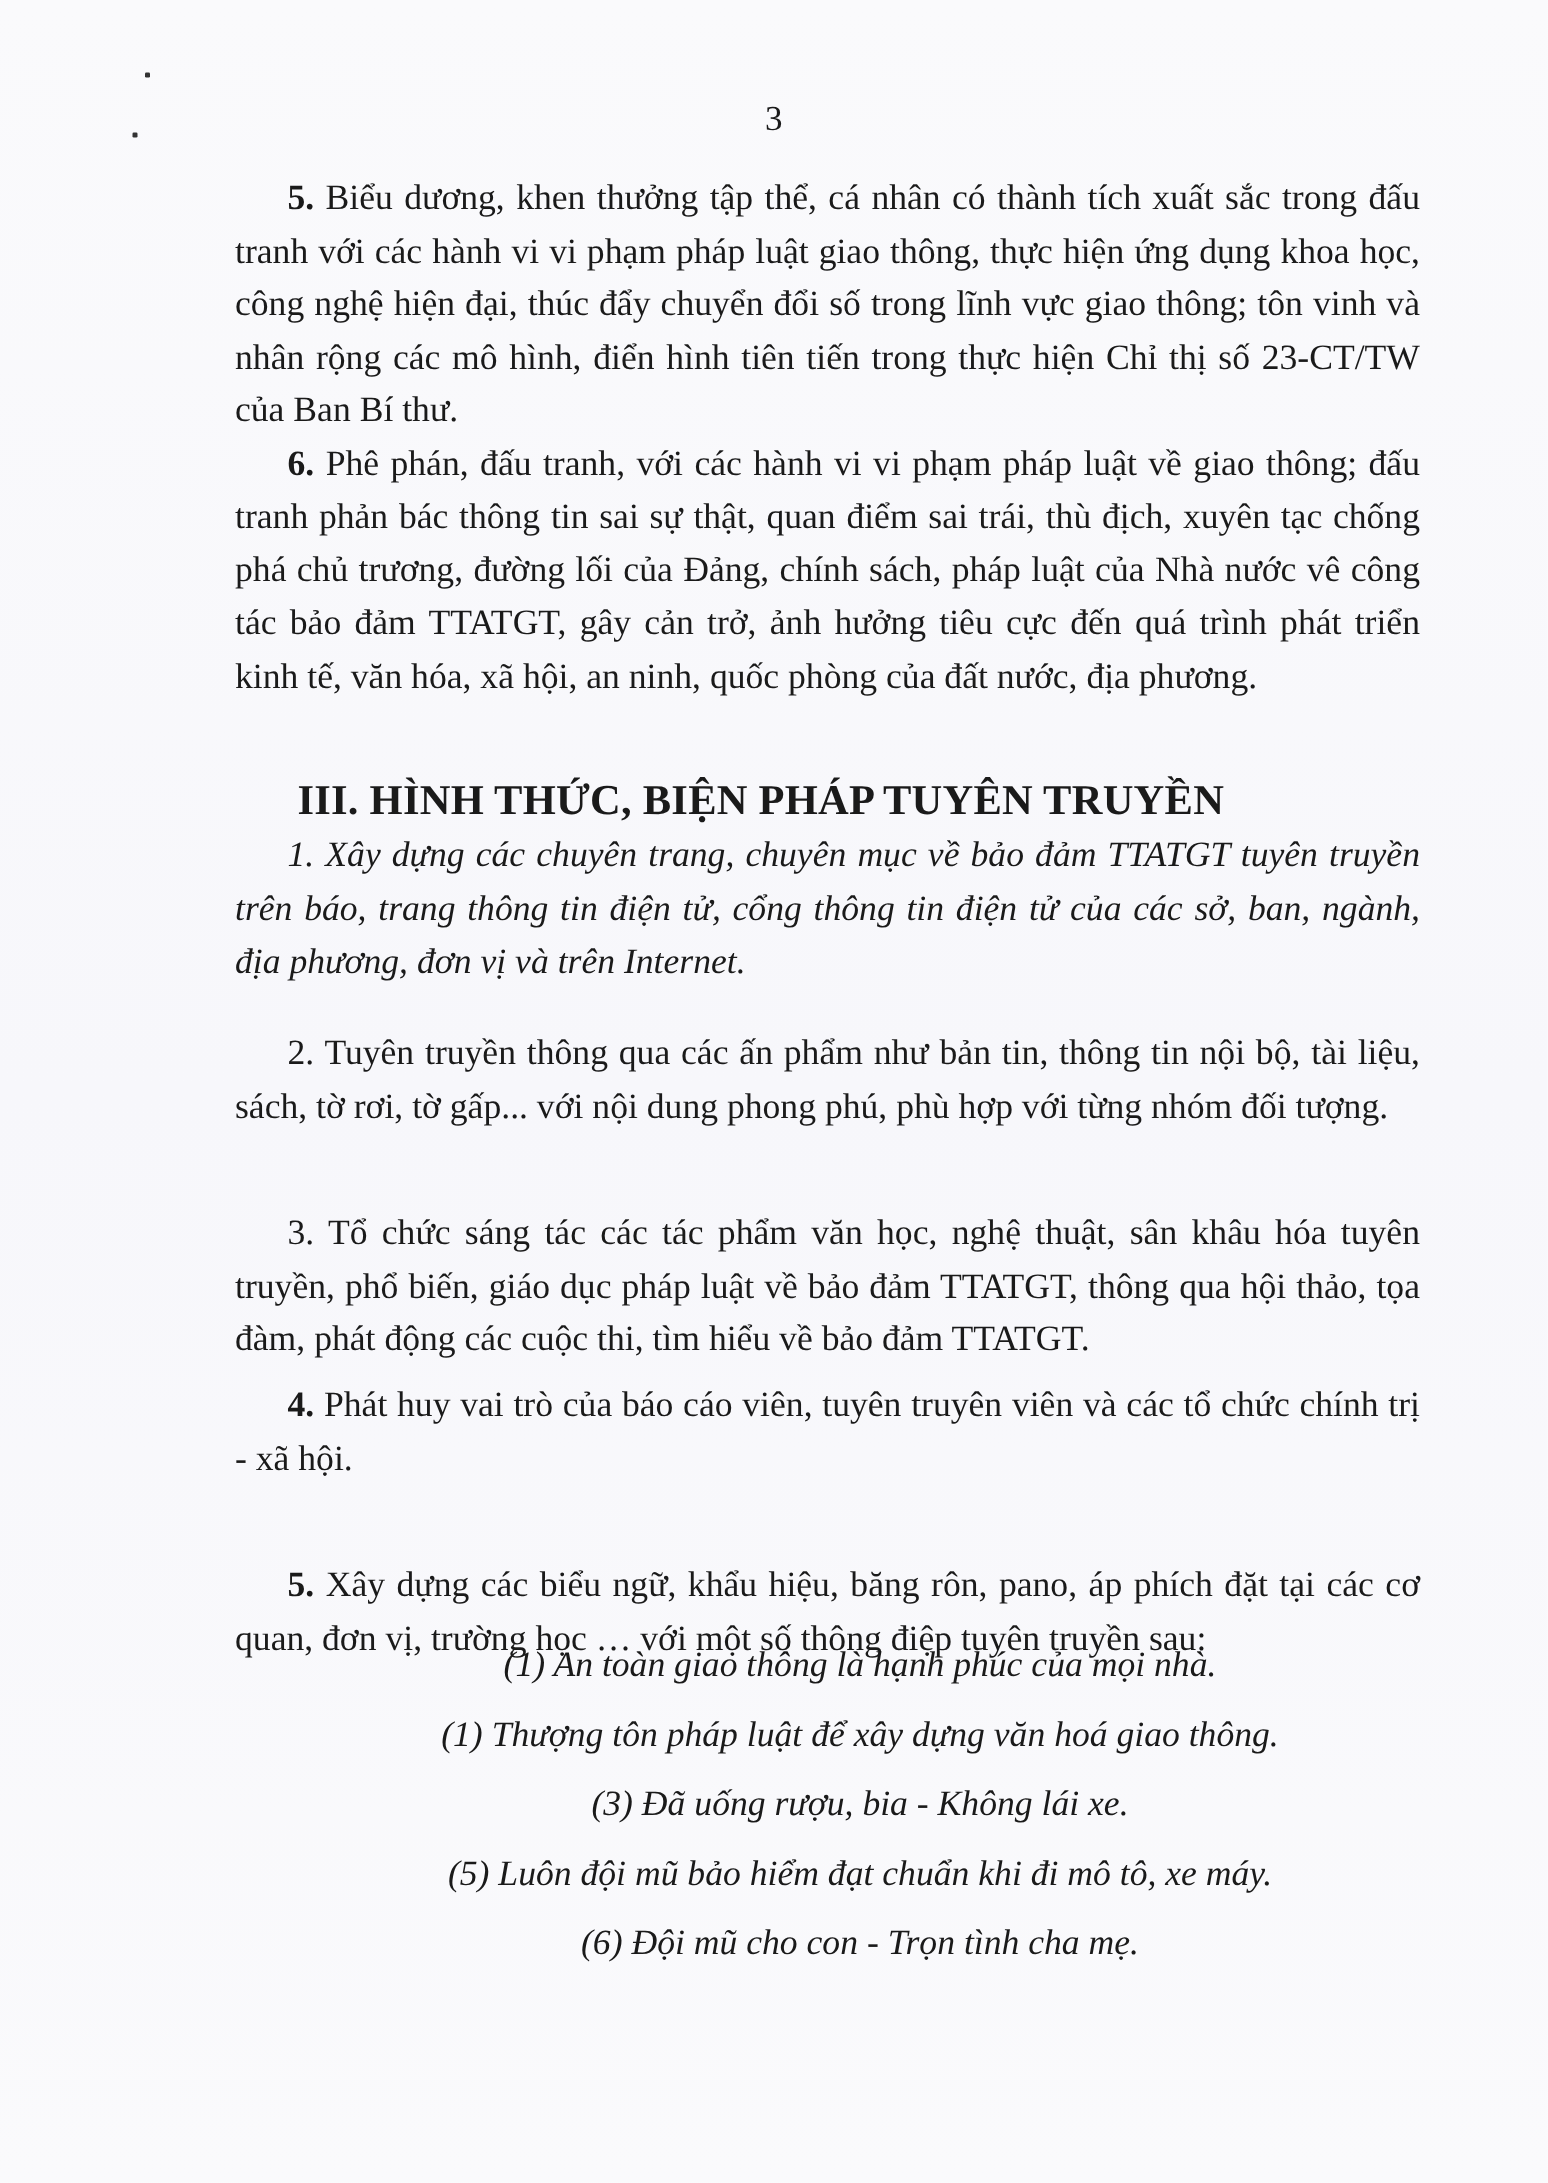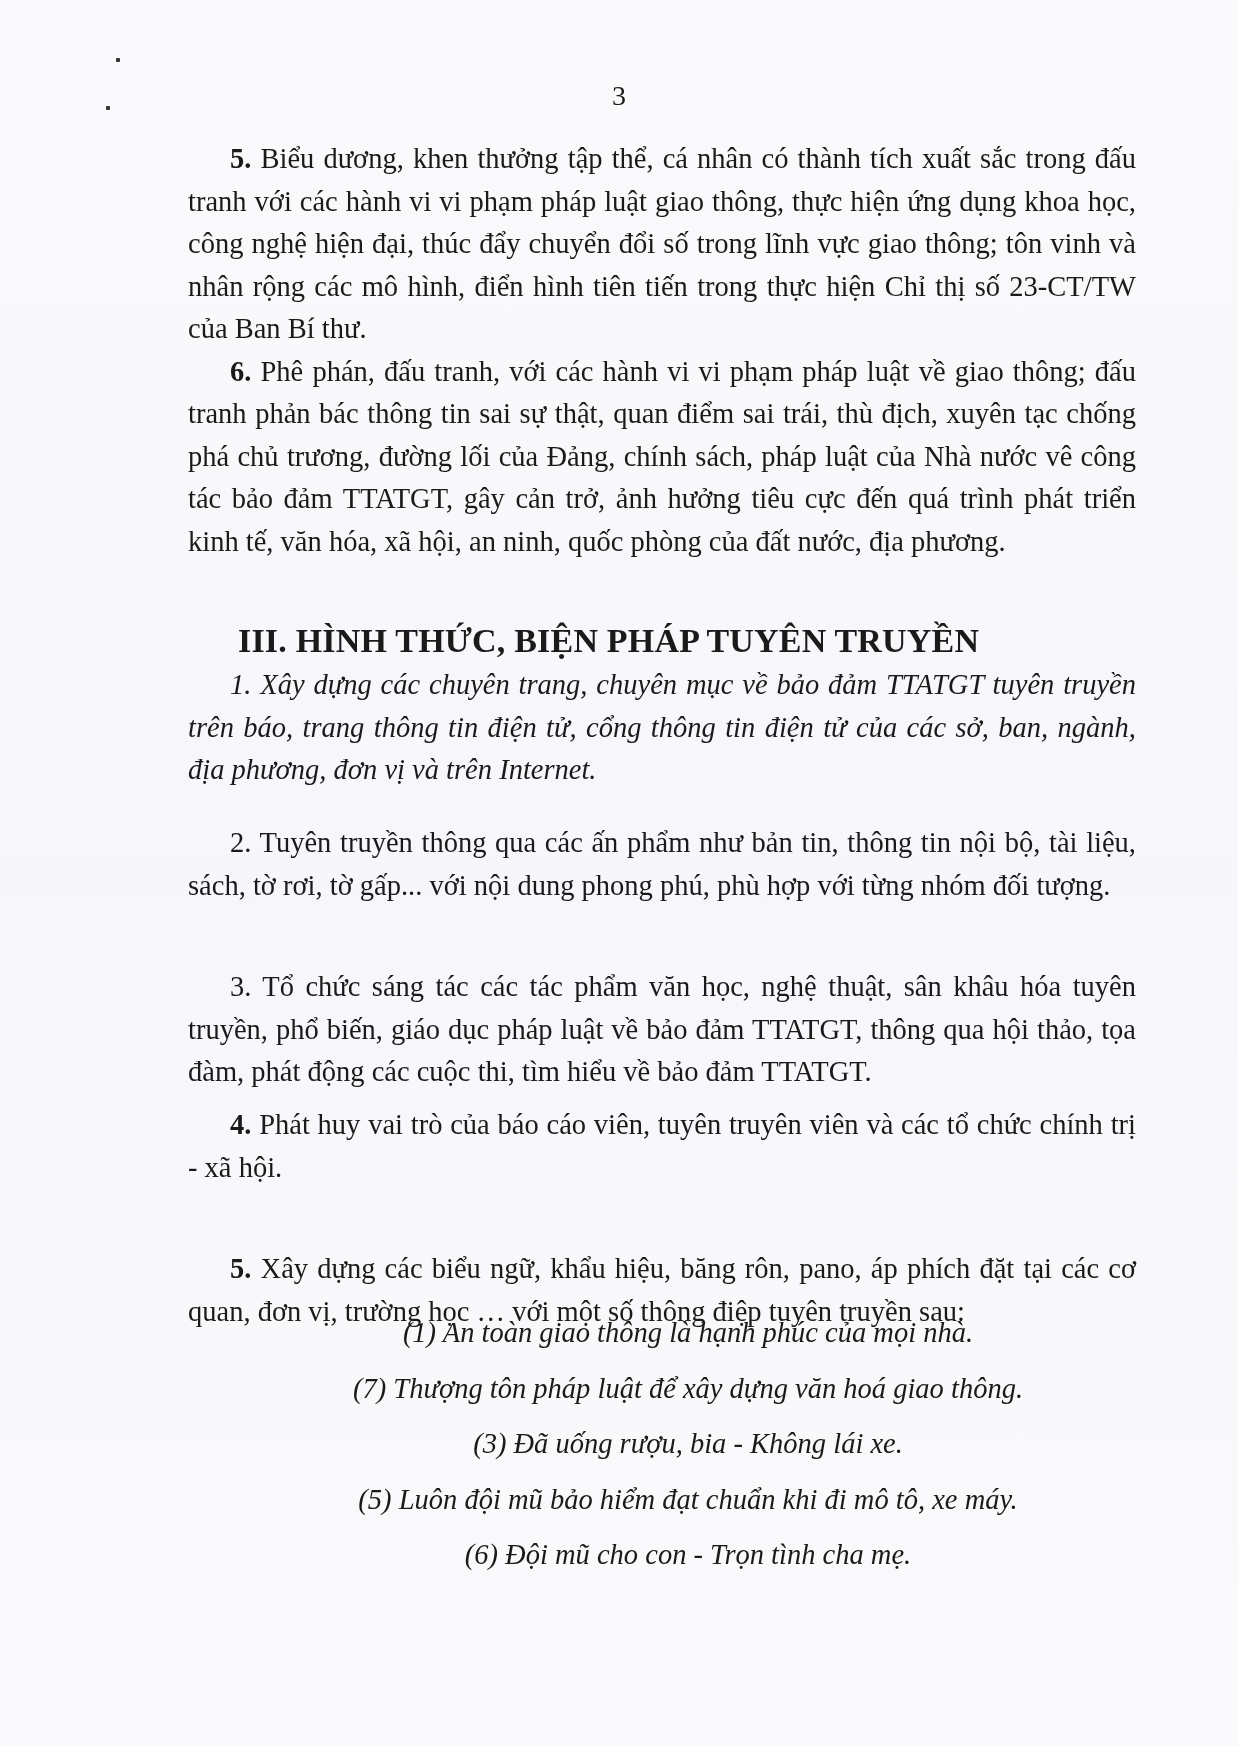--- a/index.html
+++ b/index.html
@@ -113,19 +113,19 @@
   </div>
 
   <div class="content" style="top:1248px;">
     <p class="para">
       <span class="num">5.</span><span> Xây dựng các biểu ngữ, khẩu hiệu, băng rôn, pano, áp phích đặt tại các cơ quan, đơn vị,  trường học … với một số thông điệp tuyên truyền sau:</span>
     </p>
   </div>
 
   <div class="content" style="top:1305px; line-height:55.5px;">
     <p class="slogan">(1) An toàn giao thông là hạnh phúc của mọi nhà.</p>
-    <p class="slogan">(7) Thượng tôn pháp luật để xây dựng văn hoá giao thông.</p>
+    <p class="slogan">(1) Thượng tôn pháp luật để xây dựng văn hoá giao thông.</p>
     <p class="slogan">(3) Đã uống rượu, bia - Không lái xe.</p>
     <p class="slogan">(5) Luôn đội mũ bảo hiểm đạt chuẩn khi đi mô tô, xe máy.</p>
     <p class="slogan">(6) Đội mũ cho con - Trọn tình cha mẹ.</p>
   </div>
 
 </div>
 
 </body></html>

